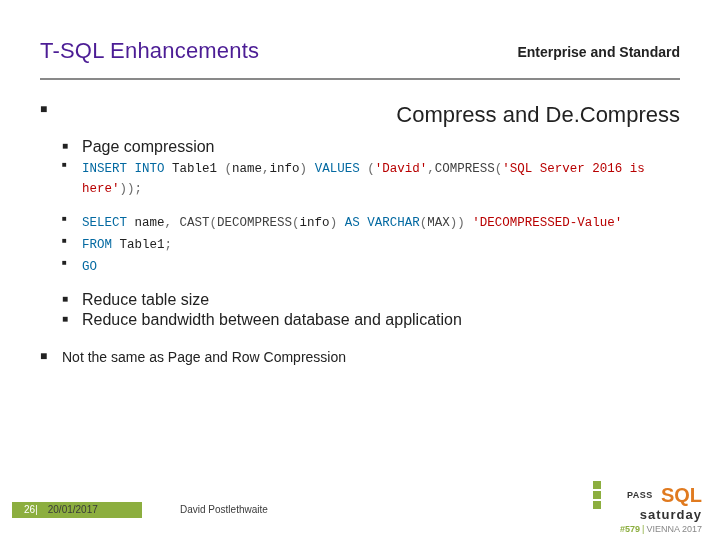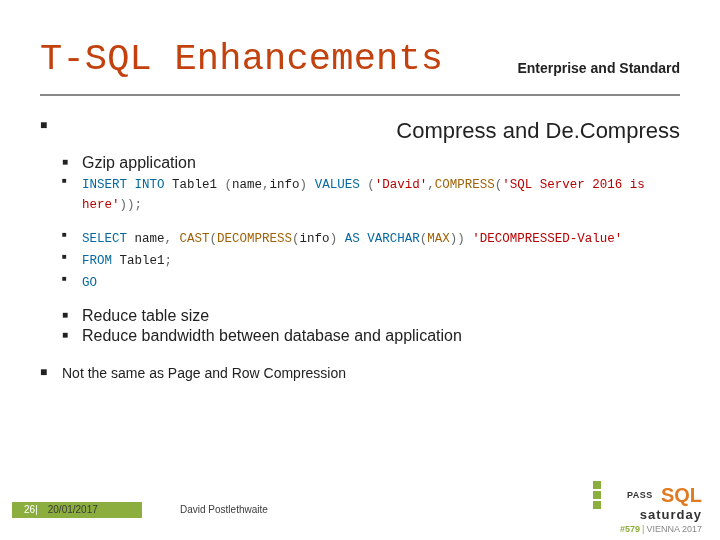--- a/index.html
+++ b/index.html
@@ -1,35 +1,35 @@
 <!DOCTYPE html>
 <html><head>
 <meta charset="utf-8">
 <style>
   * { margin: 0; padding: 0; box-sizing: border-box; }
   html, body { width: 720px; height: 540px; background: #fff; font-family: Arial, Helvetica, sans-serif; color: #222; }
   .slide { position: relative; width: 720px; height: 540px; }
   .header { padding: 38px 40px 8px 40px; display: flex; justify-content: space-between; align-items: flex-end; }
-  .title { font-size: 37px; font-weight: 400; letter-spacing: 0.2px; color: #c2410c; font-family: Liberation Mono, monospace; }
+  .title { font-size: 22px; font-weight: 400; letter-spacing: 0.2px; color: #4c1d95; }
   .subtitle { font-size: 14px; font-weight: 700; color: #222; padding-bottom: 4px; }
   .hr { margin: 6px 40px 0 40px; border: none; border-top: 2px solid #898989; }
   .content { padding: 22px 40px 0 40px; font-size: 13px; }
   ul.top { list-style: none; padding-left: 0; }
   ul.top > li { position: relative; padding-left: 22px; margin-bottom: 4px; }
   ul.top > li::before { content: "■"; position: absolute; left: 0; top: 0; font-size: 12px; color: #222; }
   ul.top > li.h1 { font-size: 22px; margin-bottom: 10px; text-align: right; }
   ul.top > li.h2 { font-size: 14px; margin-top: 20px; margin-bottom: 8px; }
   ul.sub { list-style: none; padding-left: 22px; }
   ul.sub > li { position: relative; padding-left: 20px; margin-bottom: 2px; font-size: 16px; }
   ul.sub > li::before { content: "■"; position: absolute; left: 0; top: 2px; font-size: 10px; color: #222; }
   ul.sub > li.blank { min-height: 14px; padding-left: 20px; }
   ul.sub > li.blank::before { content: "■"; font-size: 8px; top: 2px; }
   .code { font-family: Consolas, "Courier New", monospace; font-size: 12.5px; line-height: 1.35; }
   .kw { color: #0369a1; }
-  .fn { color: #a16207; }
+  .fn { color: #404040; }
   .str { color: #b80000; }
   .op { color: #6b6b6b; }
   .footer { position: absolute; left: 0; right: 0; bottom: 0; height: 48px; }
   .greenbar { position: absolute; left: 12px; top: 10px; width: 130px; height: 16px; background: #8cae3f; }
   .pagewrap { position: absolute; left: 24px; top: 12px; font-size: 10px; color: #fff; display: flex; align-items: center; }
   .pagewrap .date { color: #3a3a3a; margin-left: 10px; }
   .author { position: absolute; left: 180px; top: 12px; font-size: 10px; color: #3a3a3a; }
   .logo { position: absolute; right: 18px; bottom: 6px; width: 160px; }
   .logo .row1 { display: flex; align-items: center; justify-content: flex-end; gap: 4px; }
   .logo .pass { display: flex; flex-direction: column; gap: 2px; margin-right: 2px; }
@@ -50,21 +50,21 @@
     <div class="title">T-SQL Enhancements</div>
     <div class="subtitle">Enterprise and Standard</div>
   </div>
   <hr class="hr">
 
   <div class="content">
     <ul class="top">
       <li class="h1">Compress and De.Compress</li>
     </ul>
     <ul class="sub">
-      <li>Gzip application</li>
+      <li>Page compression</li>
       <li class="blank">
         <span class="code"><span class="kw">INSERT</span><span class="kw"> INTO</span><span> Table1 </span><span class="op">(</span><span>name</span><span class="op">,</span><span>info</span><span class="op">)</span><span class="kw"> VALUES </span><span class="op">(</span><span class="str">'David'</span><span class="op">,</span><span class="fn">COMPRESS</span><span class="op">(</span><span class="str">'SQL Server 2016 is here'</span><span class="op">));</span></span>
       </li>
     </ul>
     <div style="height:12px"></div>
     <ul class="sub">
       <li class="blank">
         <span class="code"><span class="kw">SELECT</span><span> name</span><span class="op">,</span><span class="fn"> CAST</span><span class="op">(</span><span class="fn">DECOMPRESS</span><span class="op">(</span><span>info</span><span class="op">)</span><span class="kw"> AS </span><span class="kw">VARCHAR</span><span class="op">(</span><span class="fn">MAX</span><span class="op">))</span><span class="str"> 'DECOMPRESSED-Value'</span></span>
       </li>
       <li class="blank">

